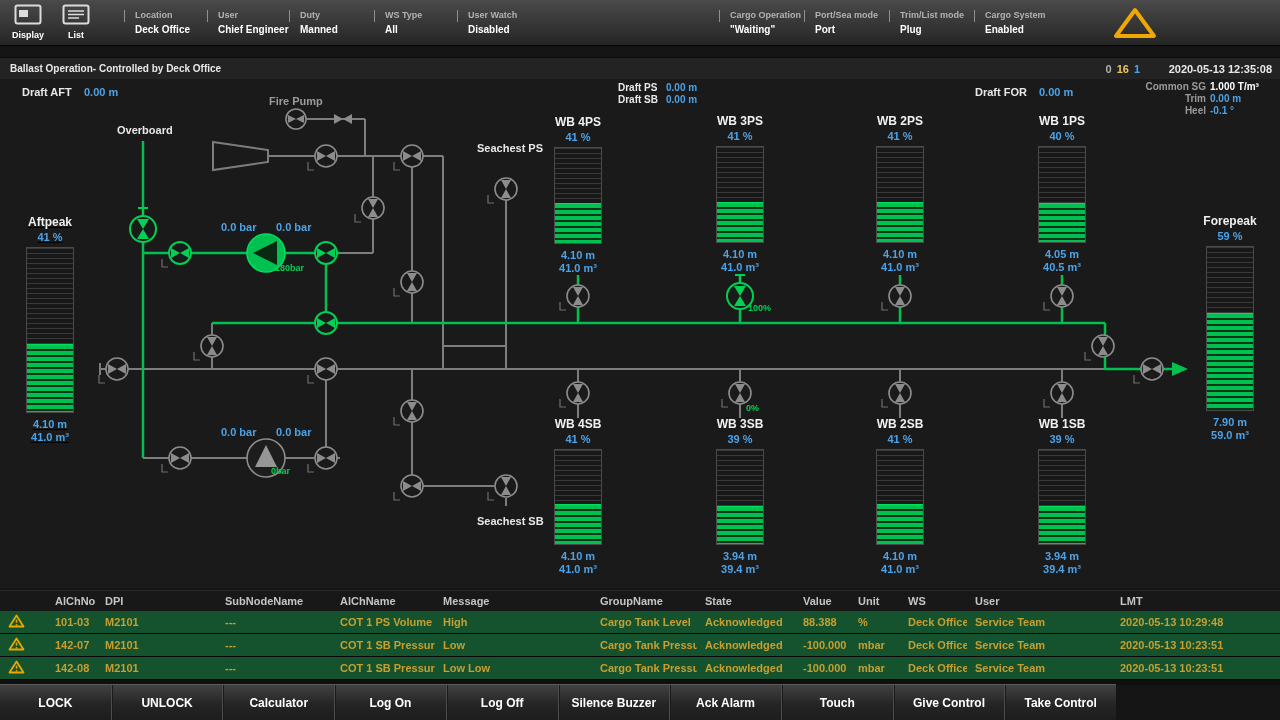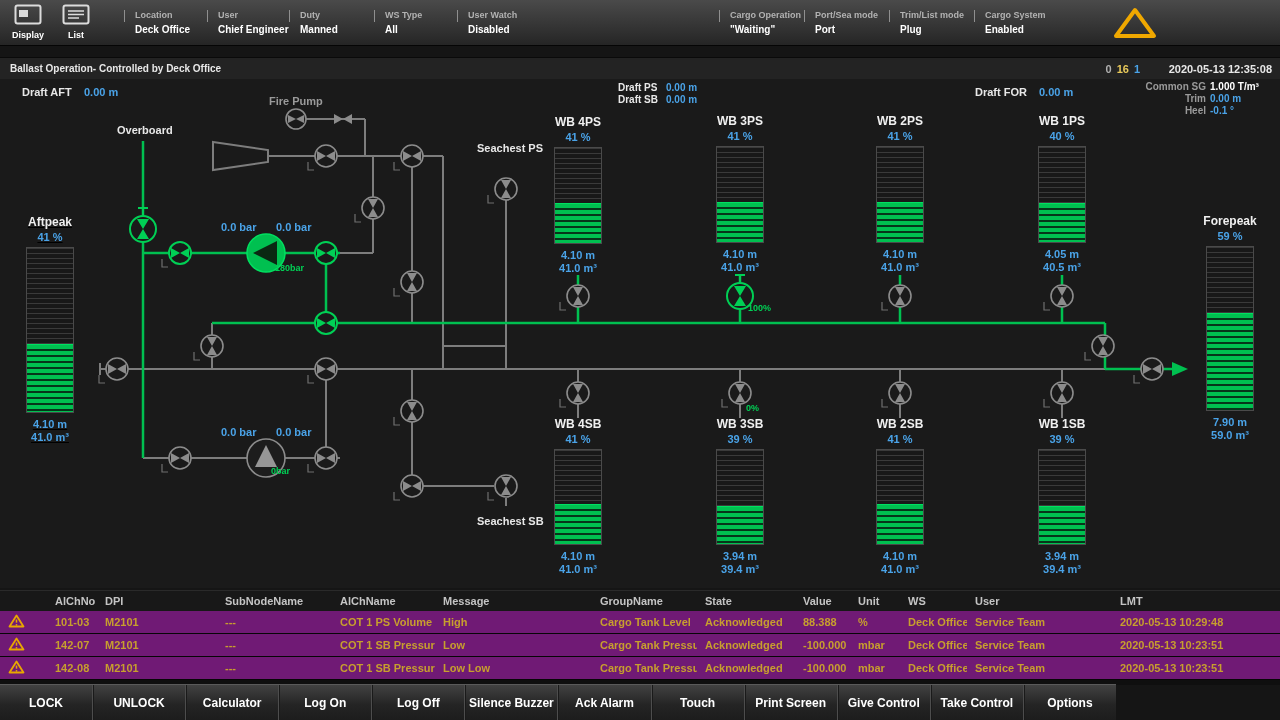--- a/index.html
+++ b/index.html
@@ -51,21 +51,21 @@
   .vgr .bt{fill:#00d055;stroke:none;}
   .lk{stroke:#6f6f6f;stroke-width:1.2;fill:none;}
   .stem{stroke:#00d055;stroke-width:2;fill:none;}
 
   
   #altbl{position:absolute;top:590px;left:0;width:1280px;height:94px;background:#0f0f0f;border-top:1px solid #2a2a2a;}
   .tr{display:grid;grid-template-columns:47px 50px 120px 115px 103px 157px 105px 98px 55px 50px 67px 145px 1fr;align-items:center;}
   .tr>div{padding-left:8px;overflow:hidden;white-space:nowrap;}
   .thead{height:20px;background:#181818;}
   .thead>div{font-size:11px;font-weight:bold;color:#c4c4c4;}
-  .arow{height:22px;background:#701a75;border-bottom:1px solid #060606;cursor:pointer;}
+  .arow{height:22px;background:#14532d;border-bottom:1px solid #060606;cursor:pointer;}
   .arow>div{font-size:11px;font-weight:bold;color:#c79f2e;}
 
   
   #btnbar{position:absolute;top:684px;left:0;width:1116px;height:36px;background:linear-gradient(#424242,#242424 55%,#1c1c1c);border-top:1px solid #5a5a5a;display:flex;}
   .bbtn{flex:1;display:flex;align-items:center;justify-content:center;font-size:12px;font-weight:bold;color:#fff;border-left:1px solid #4d4d4d;box-shadow:inset 1px 0 0 #1a1a1a;cursor:pointer;white-space:nowrap;}
   .bbtn:first-child{border-left:none;box-shadow:none;}
 </style>
 </head>
 <body>
 
@@ -549,19 +549,17 @@
 
   <div id="btnbar">
     <div class="bbtn">LOCK</div>
     <div class="bbtn">UNLOCK</div>
     <div class="bbtn">Calculator</div>
     <div class="bbtn">Log On</div>
     <div class="bbtn">Log Off</div>
     <div class="bbtn">Silence Buzzer</div>
     <div class="bbtn">Ack Alarm</div>
     <div class="bbtn">Touch</div>
-    <div class="bbtn">Print Screen</div>
     <div class="bbtn">Give Control</div>
     <div class="bbtn">Take Control</div>
-    <div class="bbtn">Options</div>
   </div>
 
 </div>
 
 </body></html>

